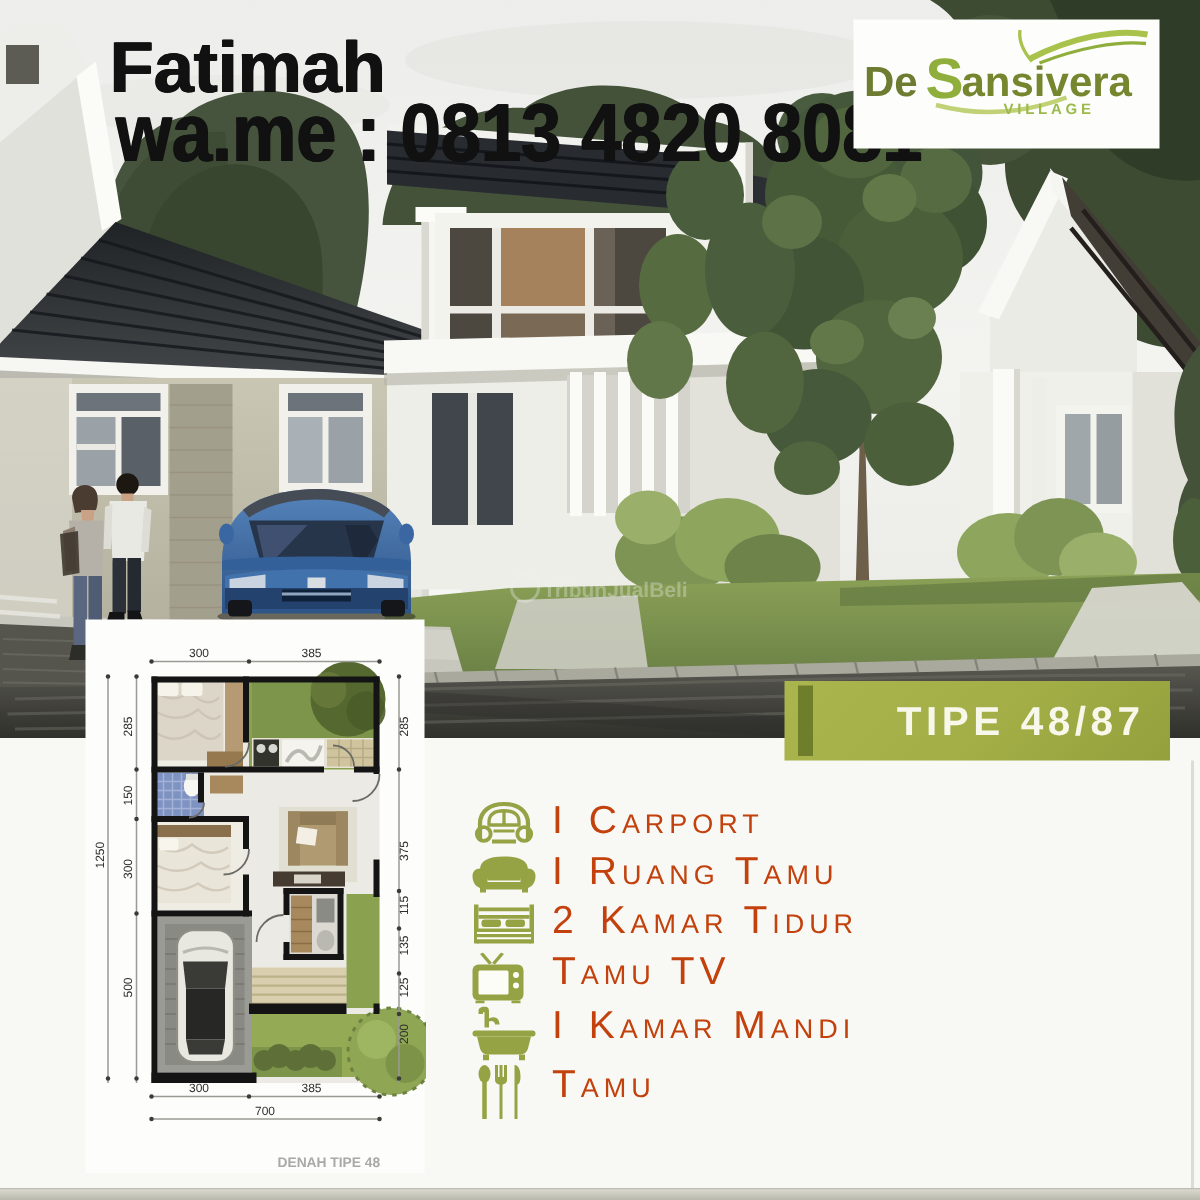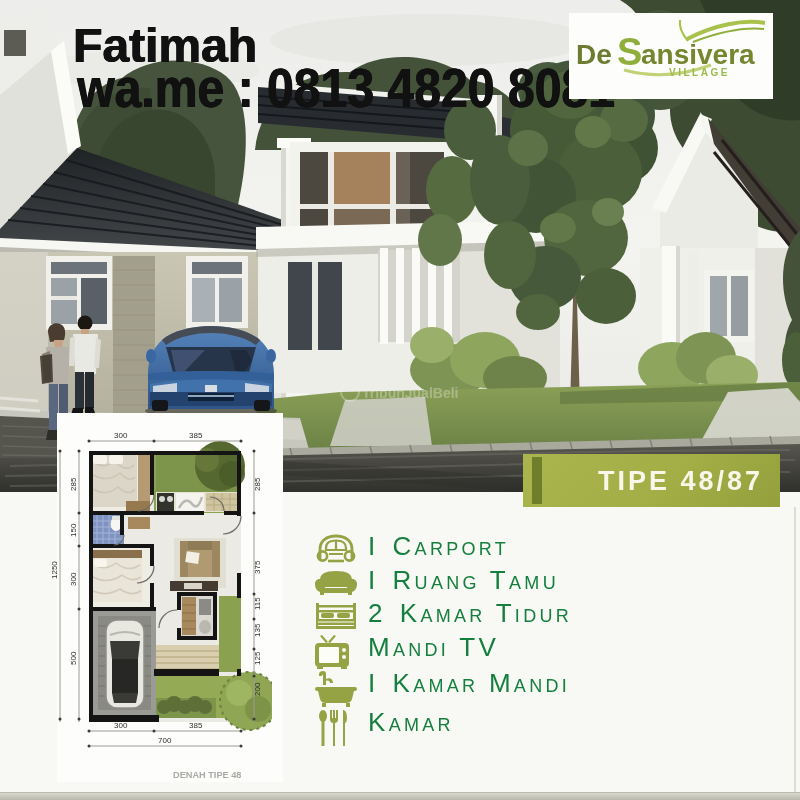--- a/index.html
+++ b/index.html
@@ -1,35 +1,35 @@
 <!DOCTYPE html>
 <html><head>
 <meta charset="utf-8">
 <style>
   html,body{margin:0;padding:0;}
   body{width:800px;height:800px;position:relative;overflow:hidden;
        background:#f8f8f4;font-family:"Liberation Sans",sans-serif;}
   .abs{position:absolute;}
   #photo{left:0;top:0;width:732px;height:492px;}
   #plancard{left:57px;top:413px;width:226px;height:369px;background:#fdfdfb;}
-  #plansvg{left:46px;top:413px;width:226px;height:369px;}
+  #plansvg{left:58px;top:413px;width:226px;height:369px;}
   #banner{left:523px;top:454px;width:257px;height:53px;
      background:linear-gradient(135deg,#aab54e 0%,#a3ae46 55%,#93a03c 100%);}
   #banner .tab{position:absolute;left:9px;top:3px;width:10px;height:47px;background:#6f7e2a;}
   #banner .bt{position:absolute;right:17px;top:12px;color:#f7f7ea;font-size:27px;
      font-weight:bold;letter-spacing:3px;white-space:nowrap;margin-left:40px;}
   #fatimah{left:73px;top:22px;font-size:48px;font-weight:bold;color:#111;letter-spacing:0px;line-height:1;text-shadow:0.7px 0 0 #111,-0.4px 0 0 #111;}
   #wame{left:77px;top:61px;font-size:55px;font-weight:bold;color:#111;line-height:1;letter-spacing:0px;
         white-space:nowrap;transform:scaleX(.875);transform-origin:left top;text-shadow:0.8px 0 0 #111,-0.4px 0 0 #111;}
   #logo{left:569px;top:13px;width:204px;height:86px;background:#fdfdfc;}
   .amen{left:313px;color:#8e9c40;}
   .amen .row{position:absolute;left:0;height:34px;white-space:nowrap;}
   .amen svg{position:absolute;left:0;top:0;}
   .amen .txt{position:absolute;left:55px;top:-3px;font-size:26px;letter-spacing:3.3px;
-     font-variant:small-caps;color:#15803d;text-align:center;}
+     font-variant:small-caps;color:#c2410c;text-align:center;}
   .amen .num{font-variant:normal;}
   .amen .gap{display:inline-block;width:14px;}
   #bottomstrip{left:0;top:792px;width:800px;height:8px;
      background:linear-gradient(#d8d8cd,#b4b4a8);border-top:1px solid #bcbcb0;}
 </style>
 </head>
 <body>
 
 <div class="abs" id="photo">
 <svg width="800" height="492" viewBox="0 0 800 492">
@@ -617,21 +617,21 @@
 <svg width="46" height="34" viewBox="0 0 46 34" fill="#96a344">
 <path d="M13,8 L7,1 L9,0 L15,7 Z"></path>
 <path d="M17,8 L23,1 L21,0 L15,7 Z"></path>
 <rect x="2" y="8" width="34" height="24" rx="4"></rect>
 <rect x="6" y="12" width="20" height="16" fill="#fdfdf8" rx="1"></rect>
 <circle cx="31" cy="15" r="2" fill="#fdfdf8"></circle>
 <circle cx="31" cy="22" r="2" fill="#fdfdf8"></circle>
 <rect x="4" y="32" width="6" height="2"></rect>
 <rect x="28" y="32" width="6" height="2"></rect>
 </svg>
-<span class="txt">Mandi TV</span>
+<span class="txt">Tamu TV</span>
 </div>
 
 <div class="row" style="top:671px;">
 <svg width="46" height="36" viewBox="0 0 46 36" fill="#96a344">
 <path d="M6,3 C6,1 8,0 10,0 C12,0 13,1 13,3 L13,14 L10,14 L10,4 C10,3.5 9,3.5 9,4 L9,5 L6,5 Z"></path>
 <path d="M13,8 C17,6 20,8 20,12 L17,12 C17,10 15,9 13,10 Z"></path>
 <rect x="2" y="16" width="42" height="4" rx="2"></rect>
 <path d="M5,20 L41,20 L39,28 C38,31 36,32 33,32 L13,32 C10,32 8,31 7,28 Z"></path>
 <rect x="9" y="32" width="4" height="4"></rect>
 <rect x="33" y="32" width="4" height="4"></rect>
@@ -639,19 +639,19 @@
 <span class="txt"><span class="num">I</span><span class="gap"></span>Kamar Mandi</span>
 </div>
 
 <div class="row" style="top:710px;">
 <svg width="46" height="36" viewBox="0 0 46 36" fill="#96a344">
 <ellipse cx="10" cy="6" rx="4" ry="6"></ellipse>
 <rect x="8.5" y="10" width="3" height="26"></rect>
 <path d="M17,0 L19,0 L19,8 L20,8 L20,0 L22,0 L22,8 L23,8 L23,0 L25,0 L25,10 C25,12 23,13 22,13 L22,36 L20,36 L20,13 C19,13 17,12 17,10 Z"></path>
 <path d="M30,0 C33,0 34,4 34,8 C34,11 33,13 32,13 L32,36 L30,36 Z"></path>
 </svg>
-<span class="txt">Kamar</span>
+<span class="txt">Tamu</span>
 </div>
 </div>
 
 <div class="abs" style="left:794px;top:507px;width:2px;height:285px;background:#dcdcd5;"></div>
 
 <div class="abs" id="bottomstrip"></div>
 
 </body></html>

